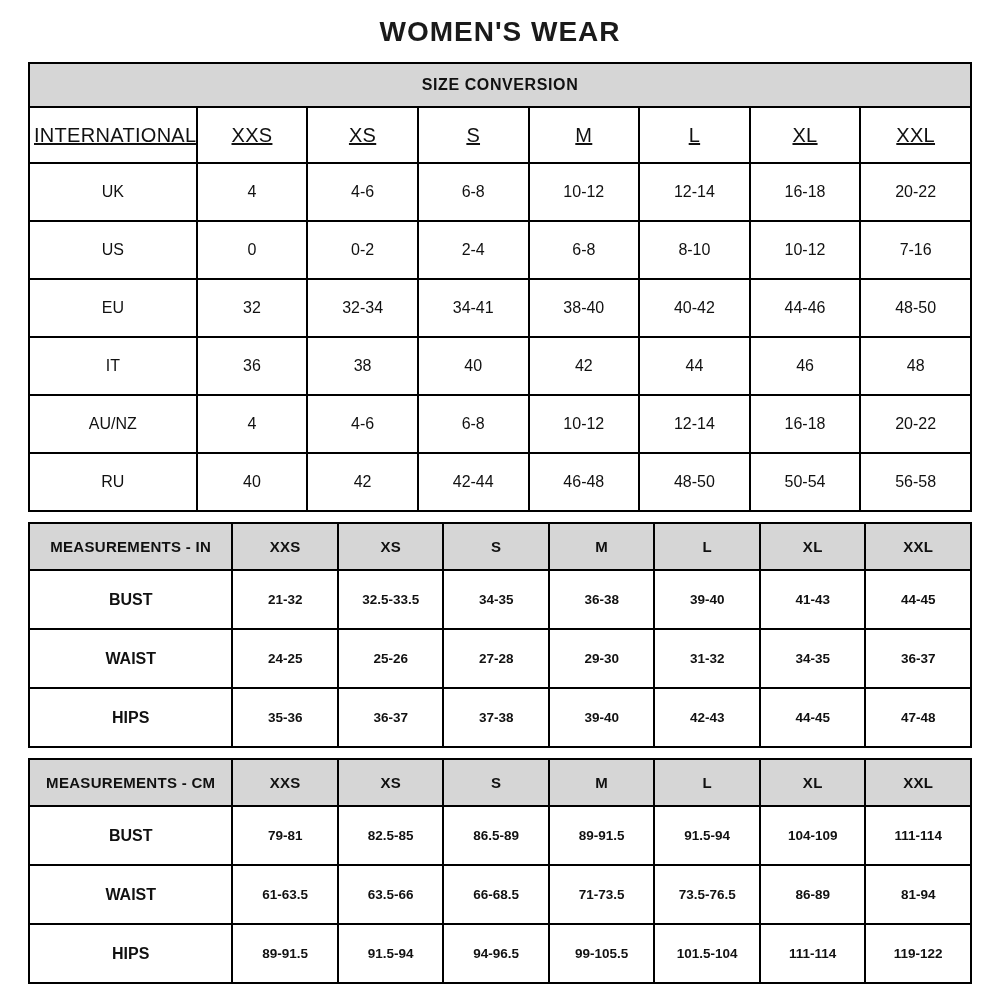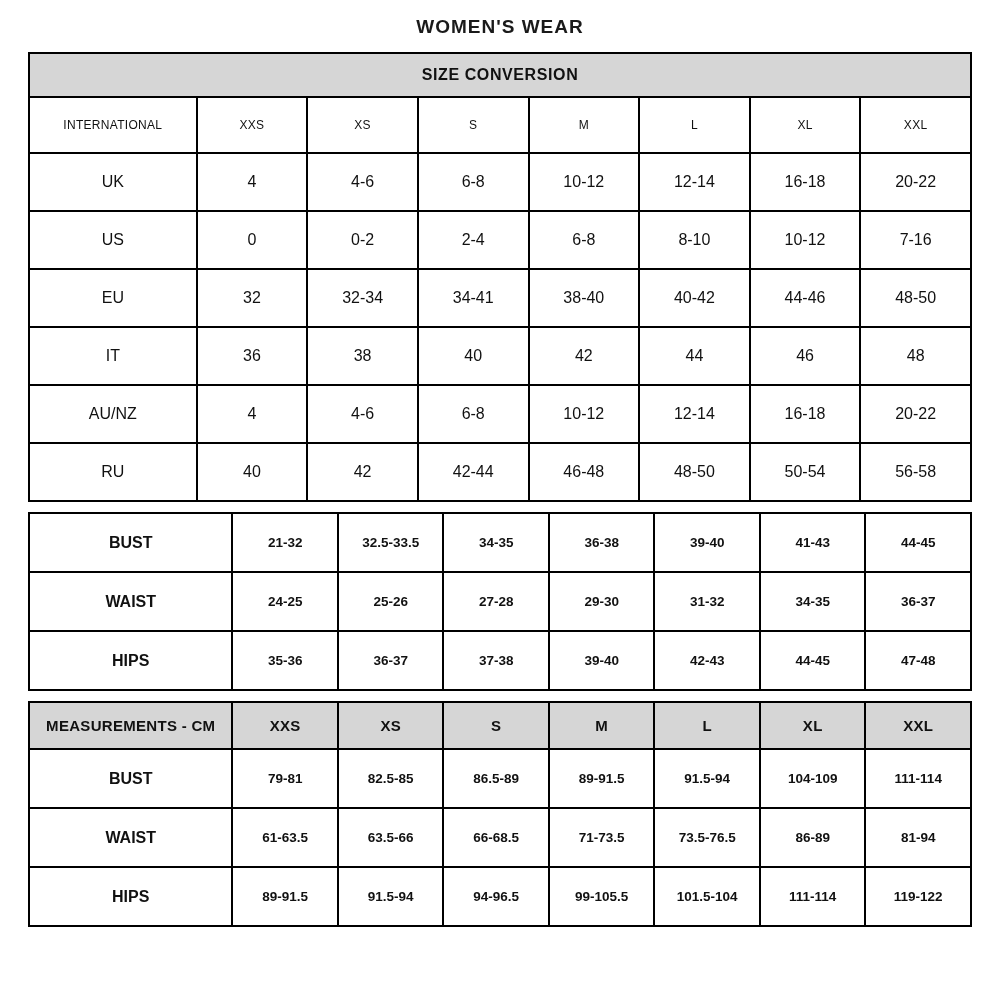--- a/index.html
+++ b/index.html
@@ -11,21 +11,21 @@
   }
   .page {
     width: 1000px;
     height: 1000px;
     box-sizing: border-box;
     padding: 10px 28px 16px 28px;
     background: #ffffff;
   }
   h1.page-title {
     text-align: center;
-    font-size: 19px;
+    font-size: 28px;
     font-weight: bold;
     letter-spacing: 1px;
     margin: 6px 0 14px 0;
     color: #1a1a1a;
   }
   table {
     width: 100%;
     border-collapse: collapse;
     table-layout: fixed;
     margin: 10px 0 10px 0;
@@ -43,22 +43,23 @@
   .tm col.first { width: 21.6%; }
   .title-cell {
     background: #d6d6d6;
     height: 42px;
     font-weight: bold;
     font-size: 16px;
     letter-spacing: 0.6px;
   }
   .t1 tr.hdr td {
     height: 54px;
-    font-size: 12px;
+    font-size: 20px;
     letter-spacing: 0.3px;
+    text-decoration: underline;
   }
   .t1 tr.data td {
     height: 56px;
     font-size: 16px;
   }
   
   .tm tr.hdr td {
     background: #d6d6d6;
     height: 45px;
     font-weight: bold;
@@ -161,20 +162,30 @@
         </tr>
       </tbody>
     </table>
 
   <table class="tm">
     <colgroup>
         <col class="first">
         <col span="7">
       </colgroup>
   <tbody>
+        <tr class="hdr">
+          <td>MEASUREMENTS - IN</td>
+          <td>XXS</td>
+          <td>XS</td>
+          <td>S</td>
+          <td>M</td>
+          <td>L</td>
+          <td>XL</td>
+          <td>XXL</td>
+        </tr>
         <tr class="data">
           <td class="rowlabel">BUST</td>
           <td>21-32</td>
           <td>32.5-33.5</td>
           <td>34-35</td>
           <td>36-38</td>
           <td>39-40</td>
           <td>41-43</td>
           <td>44-45</td>
         </tr>

